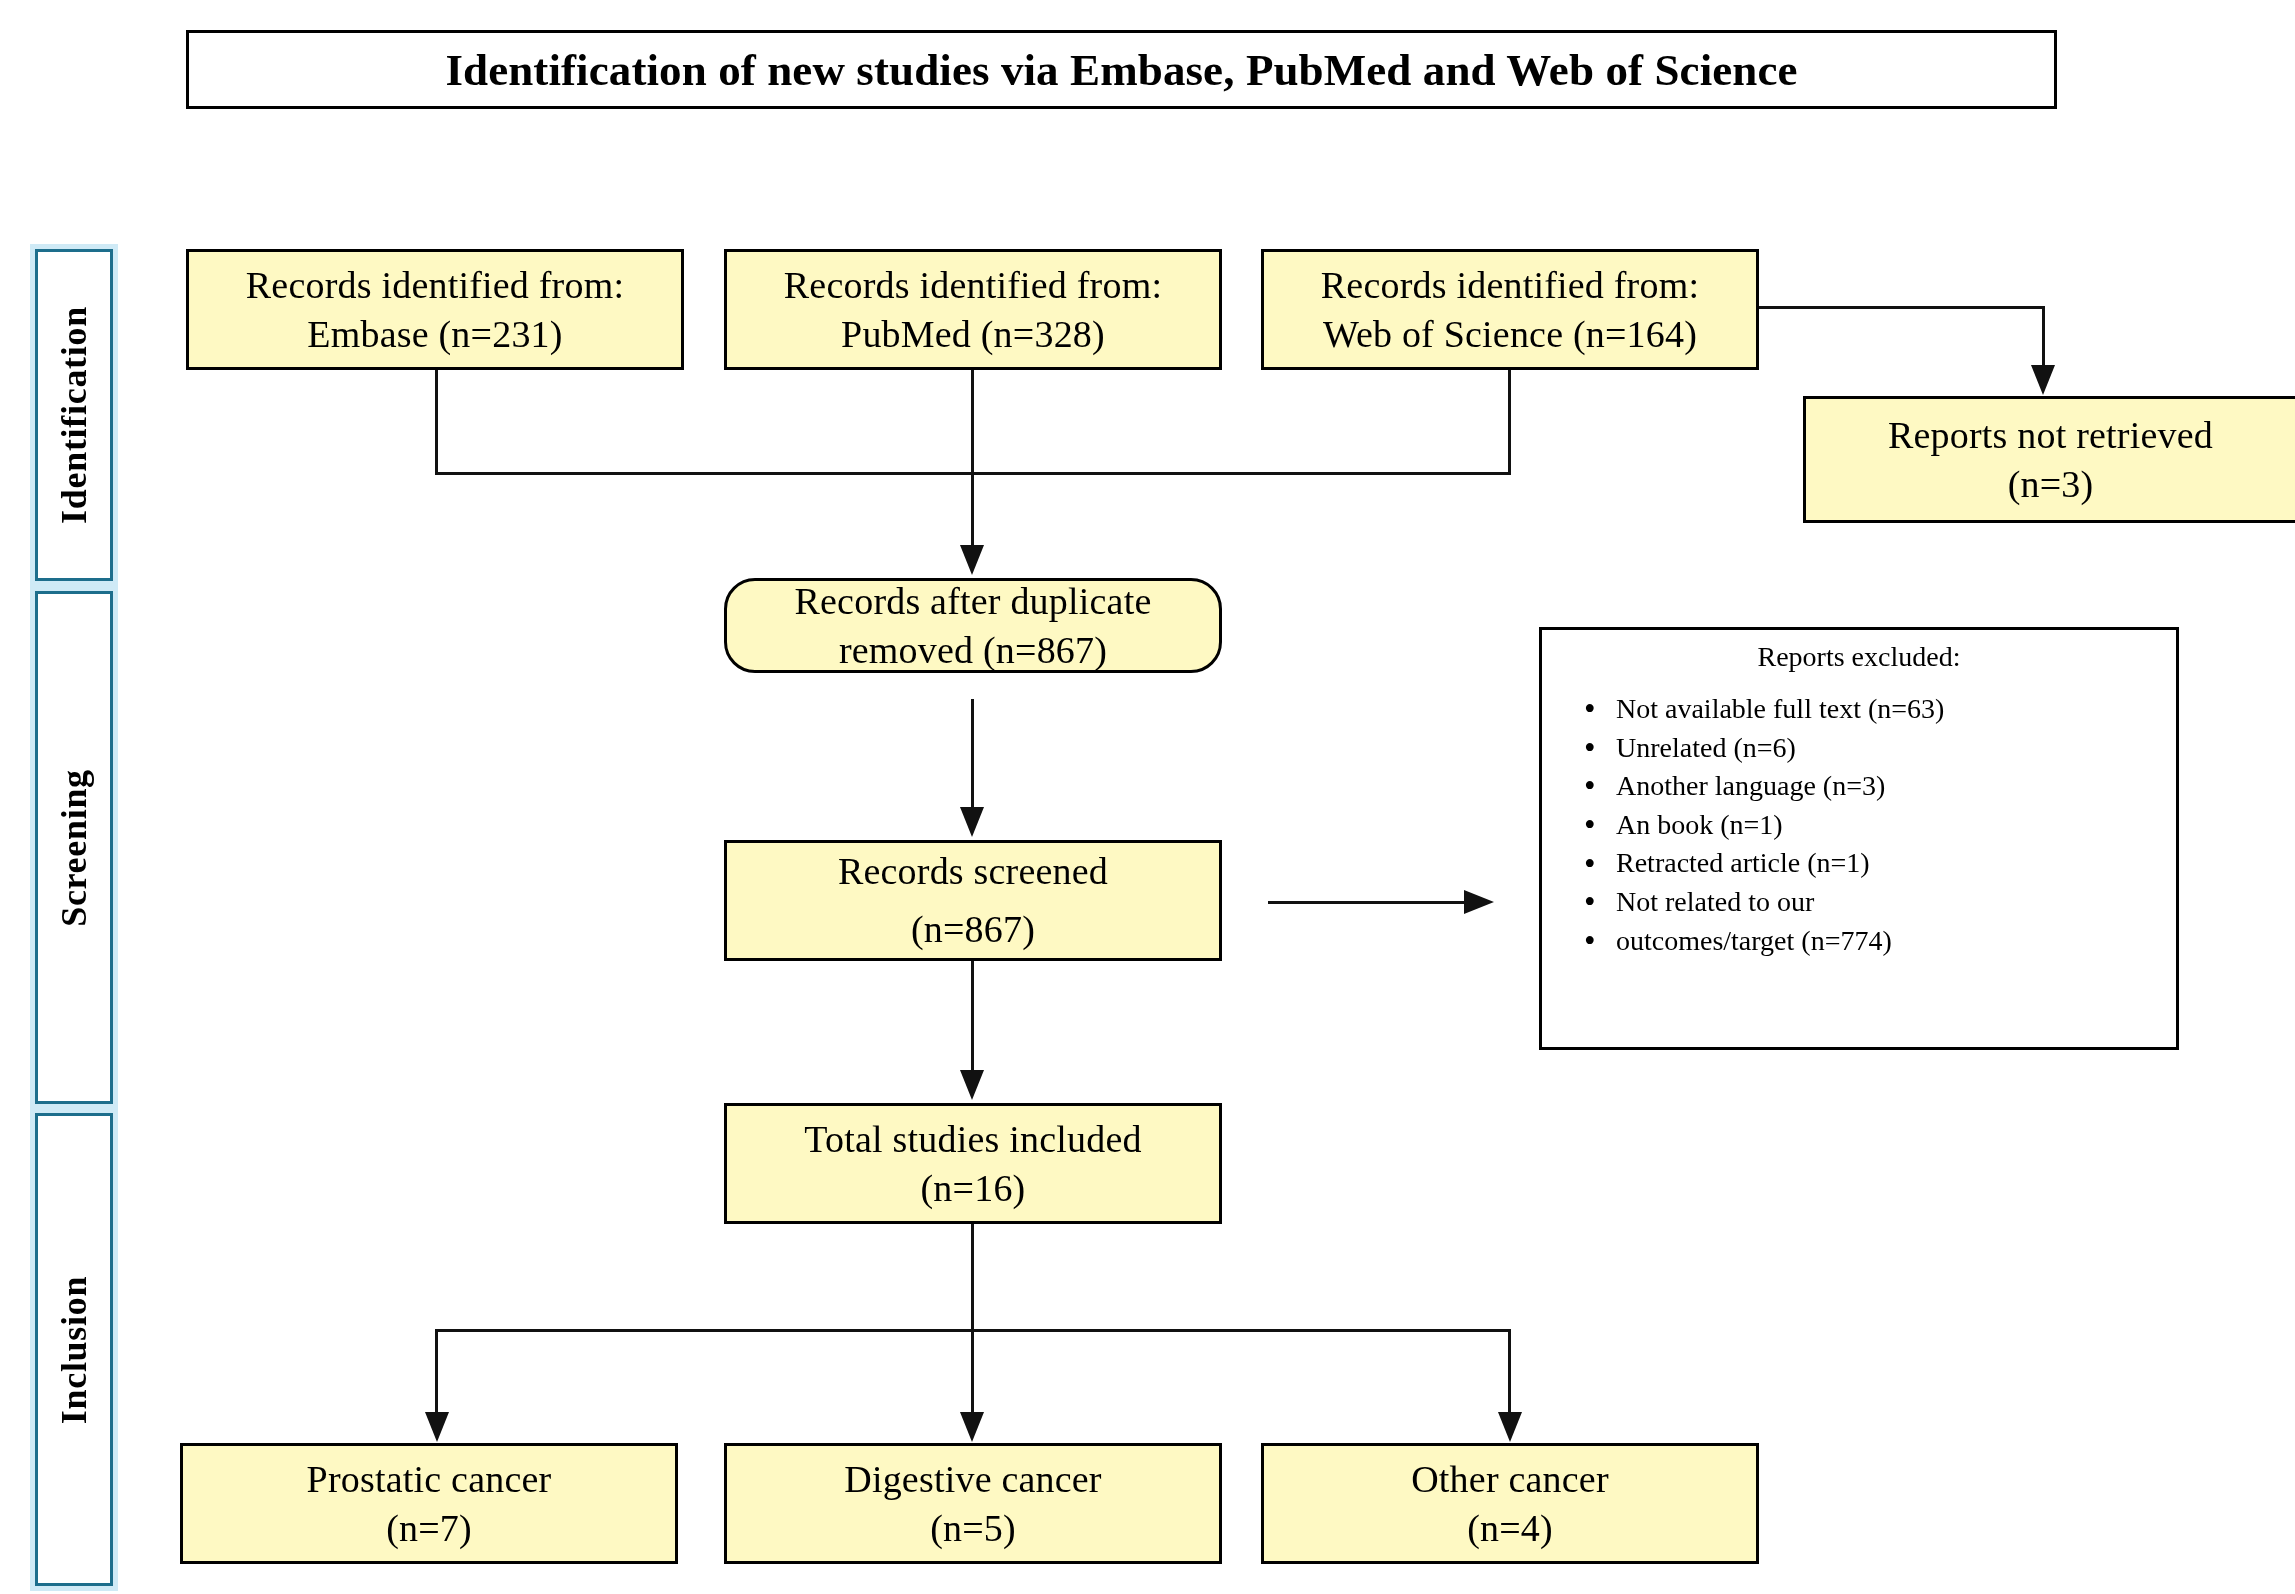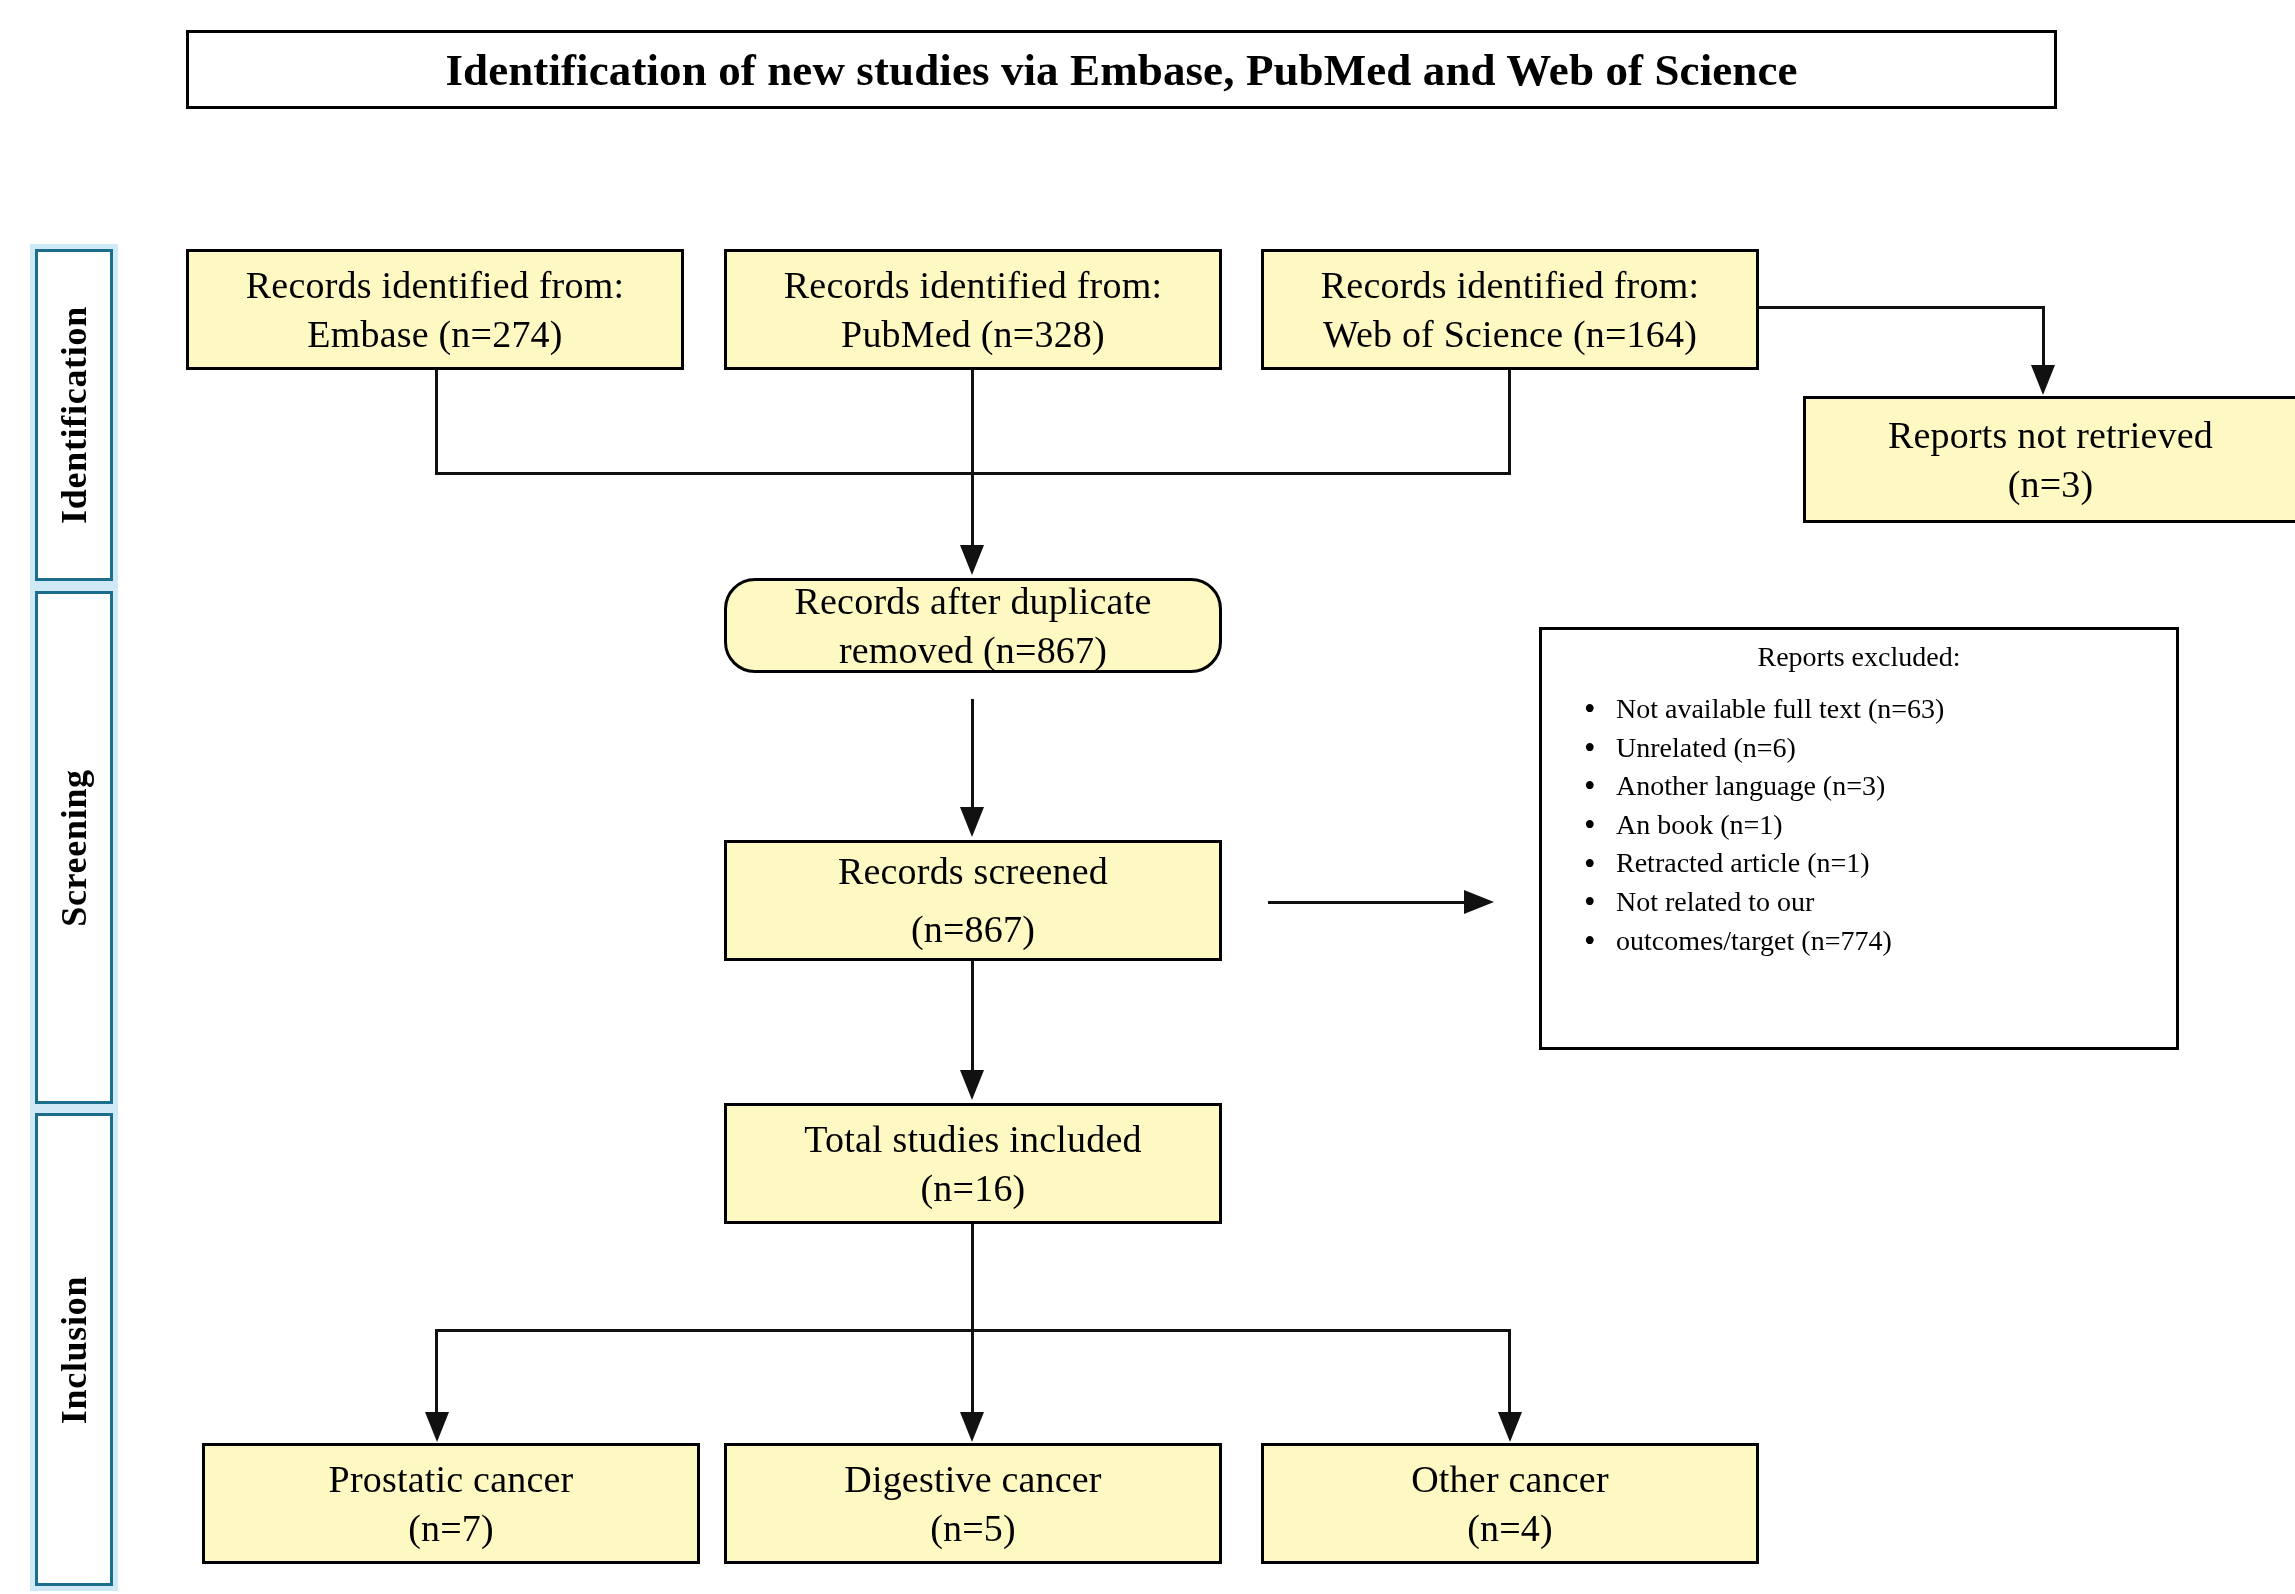--- a/index.html
+++ b/index.html
@@ -160,21 +160,21 @@
   <div class="phase" style="top:591px; height:513px;">
     <span class="ptext">Screening</span>
   </div>
 
   <div class="phase" style="top:1113px; height:473px;">
     <span class="ptext">Inclusion</span>
   </div>
 
   <div class="node" style="left:186px; top:249px; width:498px; height:121px;">
     <div class="line">Records identified from:</div>
-    <div class="line">Embase (n=274)</div>
+    <div class="line">Embase (n=231)</div>
   </div>
 
   <div class="node" style="left:724px; top:249px; width:498px; height:121px;">
     <div class="line">Records identified from:</div>
     <div class="line">PubMed (n=328)</div>
   </div>
 
   <div class="node" style="left:1261px; top:249px; width:498px; height:121px;">
     <div class="line">Records identified from:</div>
     <div class="line">Web of Science (n=164)</div>
@@ -206,21 +206,21 @@
       <li>Not related to our</li>
       <li style="padding-left:45px;">outcomes/target (n=774)</li>
     </ul>
   </div>
 
   <div class="node" style="left:724px; top:1103px; width:498px; height:121px;">
     <div class="line">Total studies included</div>
     <div class="line">(n=16)</div>
   </div>
 
-  <div class="node" style="left:202px; top:1443px; width:498px; height:121px;">
+  <div class="node" style="left:180px; top:1443px; width:498px; height:121px;">
     <div class="line">Prostatic cancer</div>
     <div class="line">(n=7)</div>
   </div>
 
   <div class="node" style="left:724px; top:1443px; width:498px; height:121px;">
     <div class="line">Digestive cancer</div>
     <div class="line">(n=5)</div>
   </div>
 
   <div class="node" style="left:1261px; top:1443px; width:498px; height:121px;">

